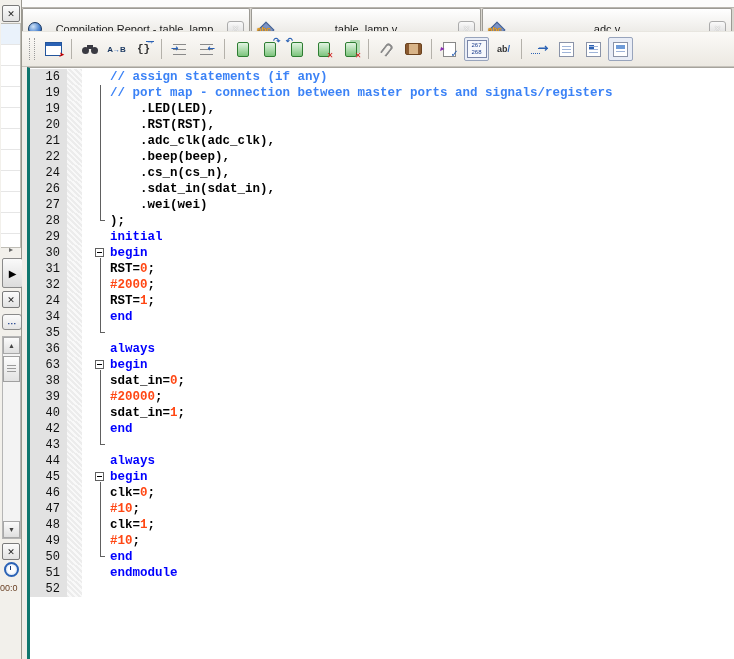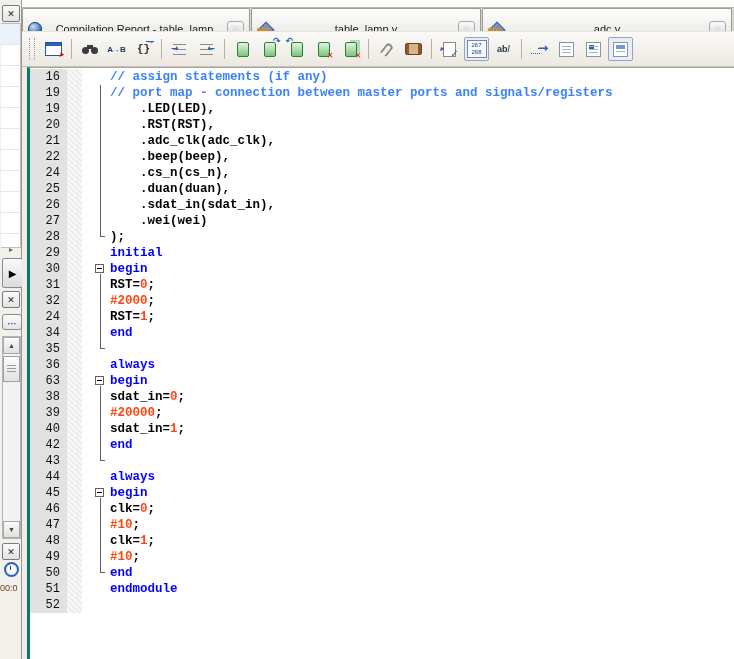--- a/index.html
+++ b/index.html
@@ -266,26 +266,20 @@
       <span class="fold bar"></span>
       <span class="ctxt"><span class="id">    .beep(beep),</span></span>
     </div>
     <div class="crow">
       <span class="lnum">24</span>
       <span class="hatch"></span>
       <span class="fold bar"></span>
       <span class="ctxt"><span class="id">    .cs_n(cs_n),</span></span>
     </div>
     <div class="crow">
-      <span class="lnum">25</span>
-      <span class="hatch"></span>
-      <span class="fold bar"></span>
-      <span class="ctxt"><span class="id">    .duan(duan),</span></span>
-    </div>
-    <div class="crow">
       <span class="lnum">26</span>
       <span class="hatch"></span>
       <span class="fold bar"></span>
       <span class="ctxt"><span class="id">    .sdat_in(sdat_in),</span></span>
     </div>
     <div class="crow">
       <span class="lnum">27</span>
       <span class="hatch"></span>
       <span class="fold bar"></span>
       <span class="ctxt"><span class="id">    .wei(wei)</span></span>

